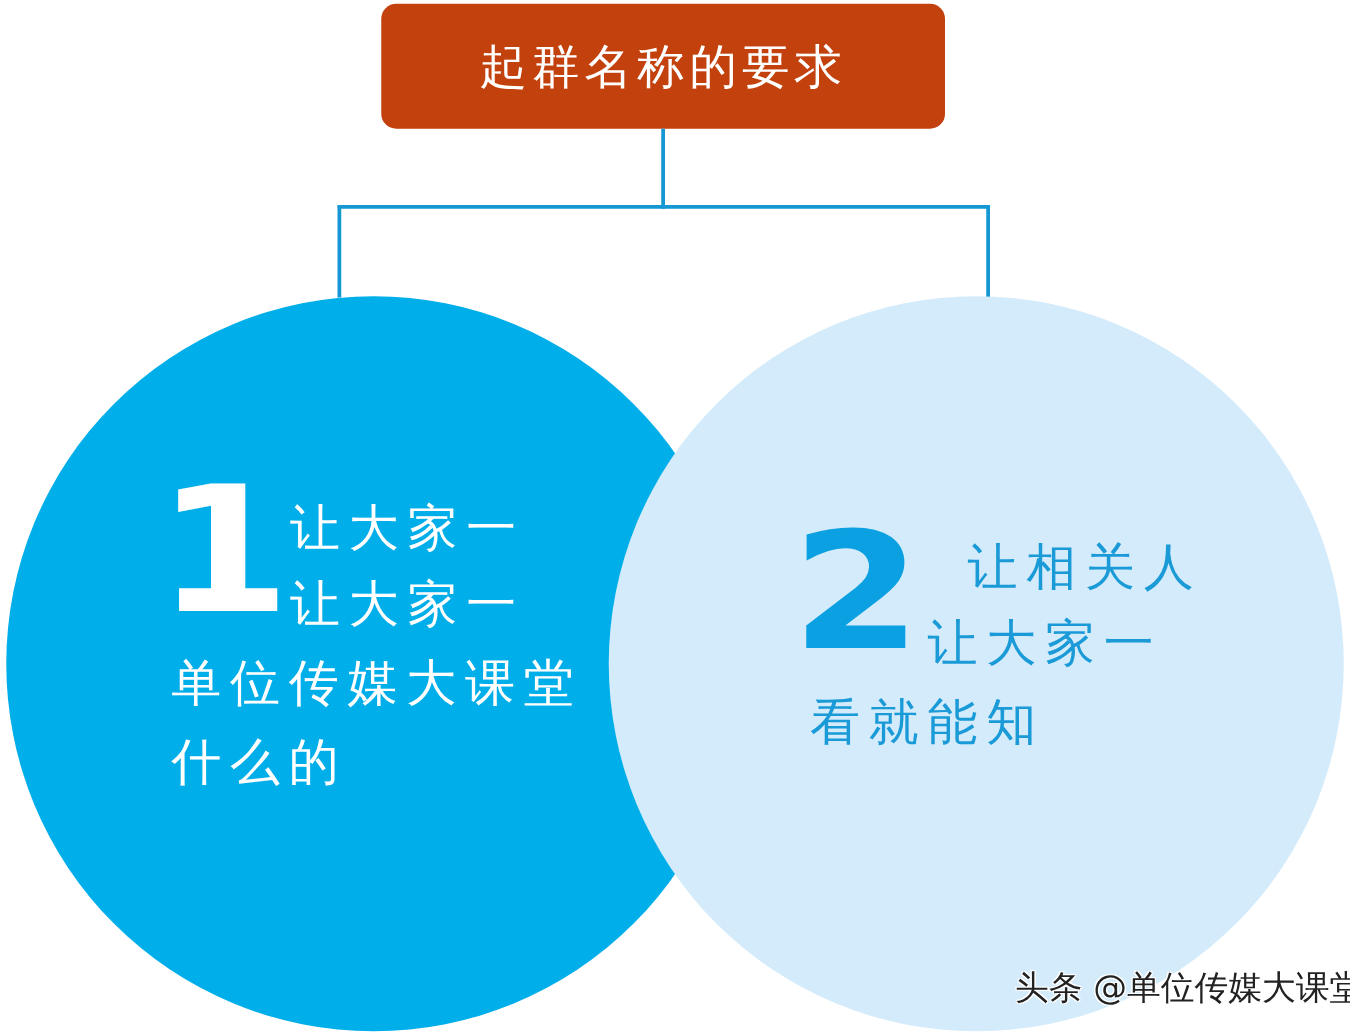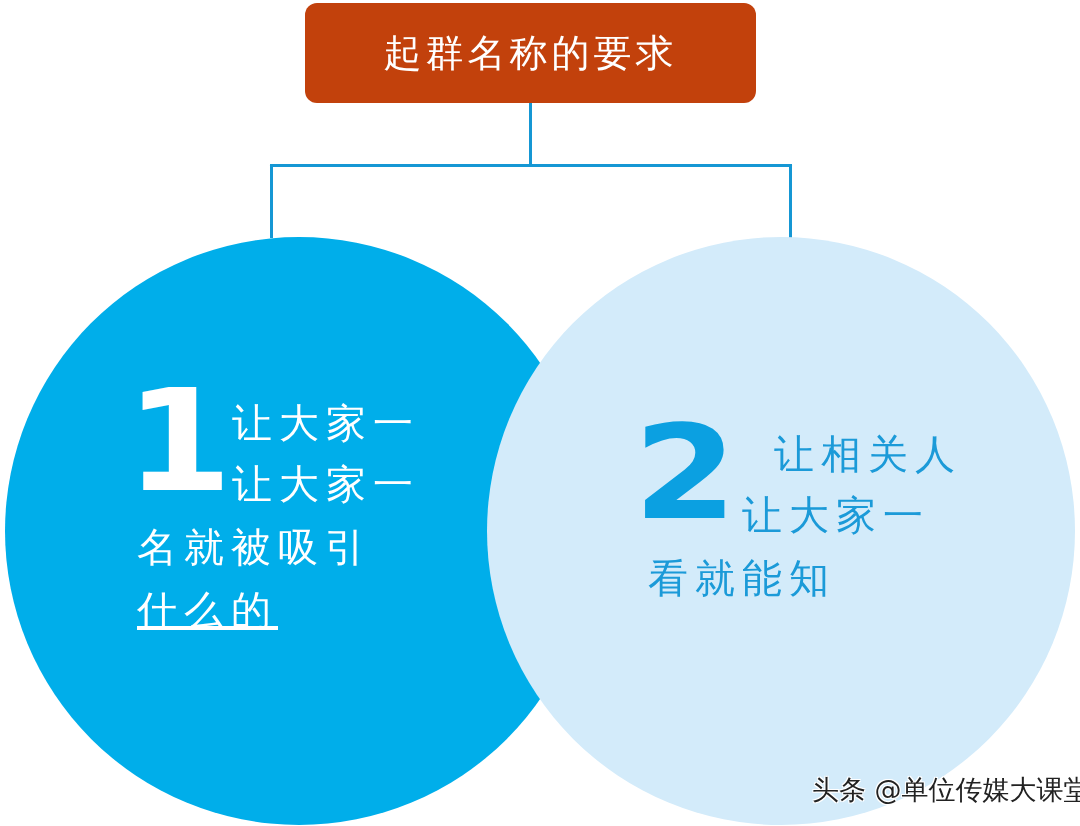--- a/index.html
+++ b/index.html
@@ -38,21 +38,21 @@
 <div class="connector" style="left:270px; top:164px; width:522px; height:3px; border-radius:2px;"></div>
 <div class="connector" style="left:270px; top:164px; width:3px; height:74px;"></div>
 <div class="connector" style="left:789px; top:164px; width:3px; height:74px;"></div>
 
 <div class="circle circle-1"></div>
 <div class="circle circle-2"></div>
 
 <div class="num num-1">1</div>
 <div class="line c1" style="left:232px; top:403px;">让大家一</div>
 <div class="line c1" style="left:232px; top:464px;">让大家一</div>
-<div class="line c1" style="left:137px; top:527px;">名就被吸引</div>
-<div class="line c1" style="left:137px; top:590px;text-decoration:underline;">什么的</div>
+<div class="line c1" style="left:137px; top:527px;">单位传媒大课堂</div>
+<div class="line c1" style="left:137px; top:590px;">什么的</div>
 
 <div class="num num-2">2</div>
 <div class="line c2" style="left:742px; top:434px;margin-left:32px;">让相关人</div>
 <div class="line c2" style="left:742px; top:495px;">让大家一</div>
 <div class="line c2" style="left:648px; top:558px;">看就能知</div>
 
 <div class="watermark">头条 @单位传媒大课堂</div>
 
 </body></html>

